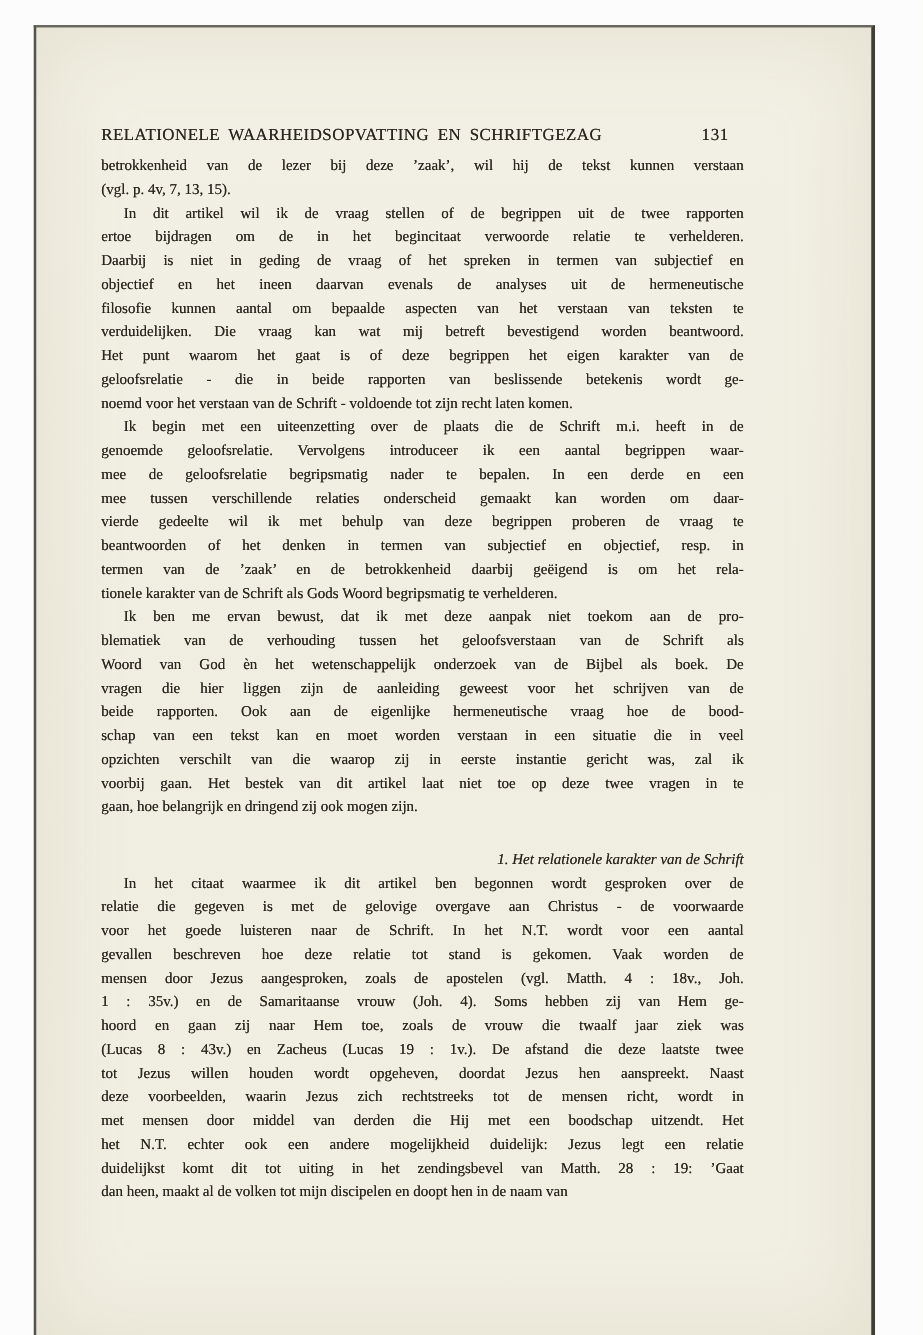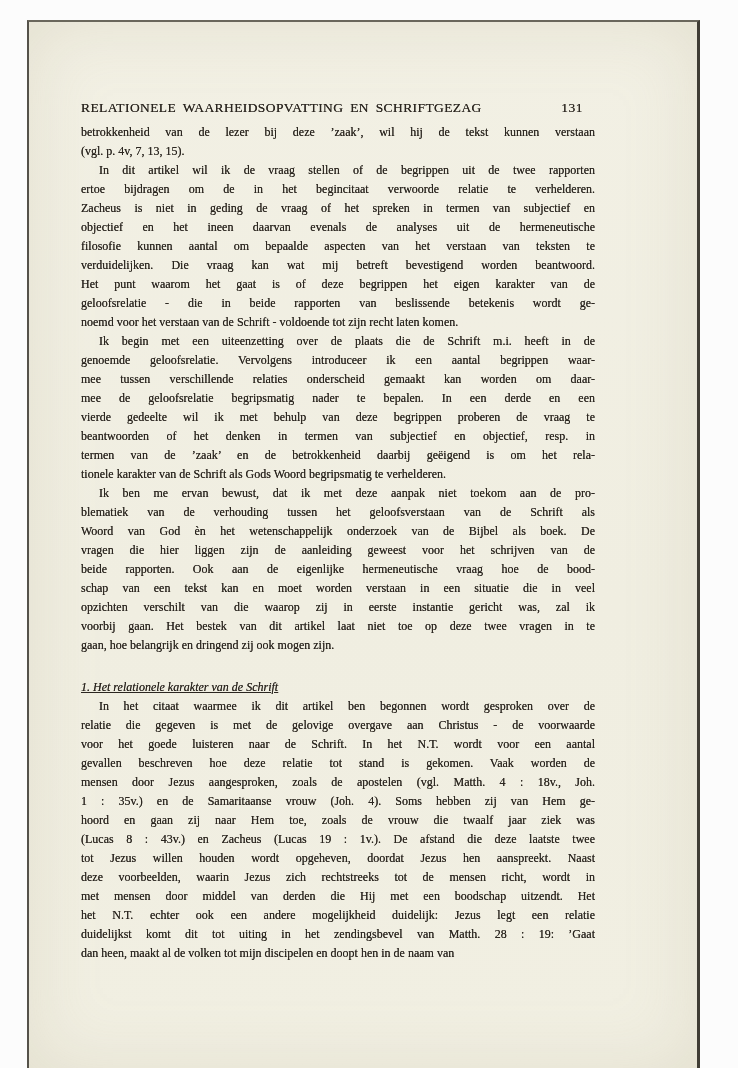--- a/index.html
+++ b/index.html
@@ -61,54 +61,53 @@
     text-align-last: left;
   }
   .para .line.indent {
     text-indent: 18px;
   }
   .heading-block {
     margin-top: 23px;
     font-style: italic;
   }
   .heading-block .line {
-    text-align: left;
-    text-decoration: underline;
+    text-align: right;
   }
 </style>
 </head>
 <body>
 
 <div class="canvas">
   <div class="page">
     <div class="running-header">
       <span class="title">RELATIONELE WAARHEIDSOPVATTING EN SCHRIFTGEZAG</span>
       <span class="pagenum">131</span>
     </div>
     <div class="page-body">
         <div class="para">
           <div class="line">betrokkenheid van de lezer bij deze ’zaak’, wil hij de tekst kunnen verstaan</div>
           <div class="line last">(vgl. p. 4v, 7, 13, 15).</div>
         </div>
         <div class="para">
           <div class="line indent">In dit artikel wil ik de vraag stellen of de begrippen uit de twee rapporten</div>
           <div class="line">ertoe bijdragen om de in het begincitaat verwoorde relatie te verhelderen.</div>
-          <div class="line">Zacheus is niet in geding de vraag of het spreken in termen van subjectief en</div>
+          <div class="line">Daarbij is niet in geding de vraag of het spreken in termen van subjectief en</div>
           <div class="line">objectief en het ineen daarvan evenals de analyses uit de hermeneutische</div>
           <div class="line">filosofie kunnen aantal om bepaalde aspecten van het verstaan van teksten te</div>
           <div class="line">verduidelijken. Die vraag kan wat mij betreft bevestigend worden beantwoord.</div>
           <div class="line">Het punt waarom het gaat is of deze begrippen het eigen karakter van de</div>
           <div class="line">geloofsrelatie - die in beide rapporten van beslissende betekenis wordt ge-</div>
           <div class="line last">noemd voor het verstaan van de Schrift - voldoende tot zijn recht laten komen.</div>
         </div>
         <div class="para">
           <div class="line indent">Ik begin met een uiteenzetting over de plaats die de Schrift m.i. heeft in de</div>
           <div class="line">genoemde geloofsrelatie. Vervolgens introduceer ik een aantal begrippen waar-</div>
+          <div class="line">mee de geloofsrelatie begripsmatig nader te bepalen. In een derde en een</div>
           <div class="line">mee tussen verschillende relaties onderscheid gemaakt kan worden om daar-</div>
-          <div class="line">mee de geloofsrelatie begripsmatig nader te bepalen. In een derde en een</div>
           <div class="line">vierde gedeelte wil ik met behulp van deze begrippen proberen de vraag te</div>
           <div class="line">beantwoorden of het denken in termen van subjectief en objectief, resp. in</div>
           <div class="line">termen van de ’zaak’ en de betrokkenheid daarbij geëigend is om het rela-</div>
           <div class="line last">tionele karakter van de Schrift als Gods Woord begripsmatig te verhelderen.</div>
         </div>
         <div class="para">
           <div class="line indent">Ik ben me ervan bewust, dat ik met deze aanpak niet toekom aan de pro-</div>
           <div class="line">blematiek van de verhouding tussen het geloofsverstaan van de Schrift als</div>
           <div class="line">Woord van God èn het wetenschappelijk onderzoek van de Bijbel als boek. De</div>
           <div class="line">vragen die hier liggen zijn de aanleiding geweest voor het schrijven van de</div>

